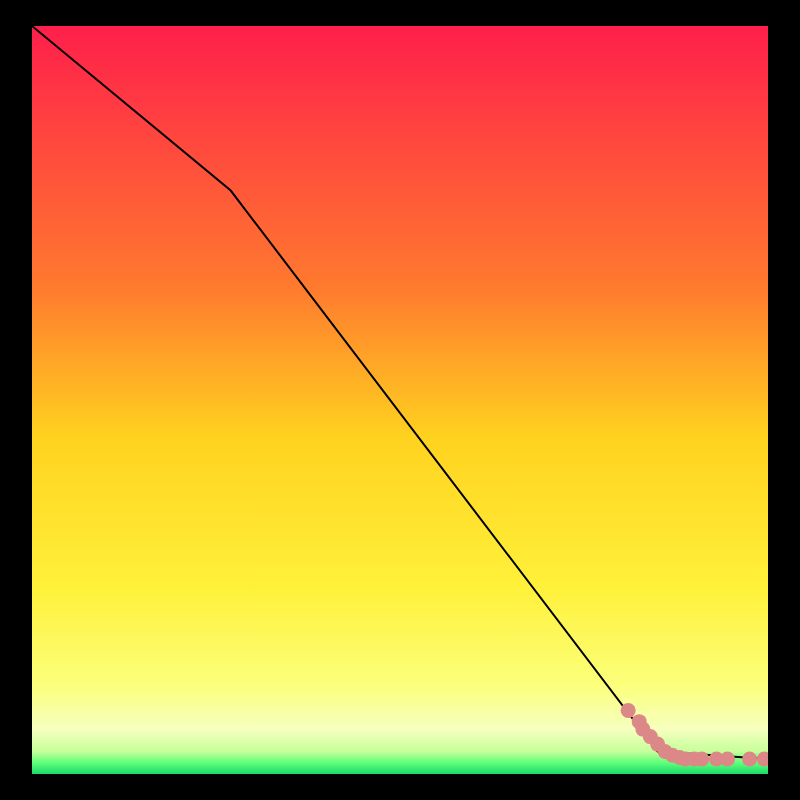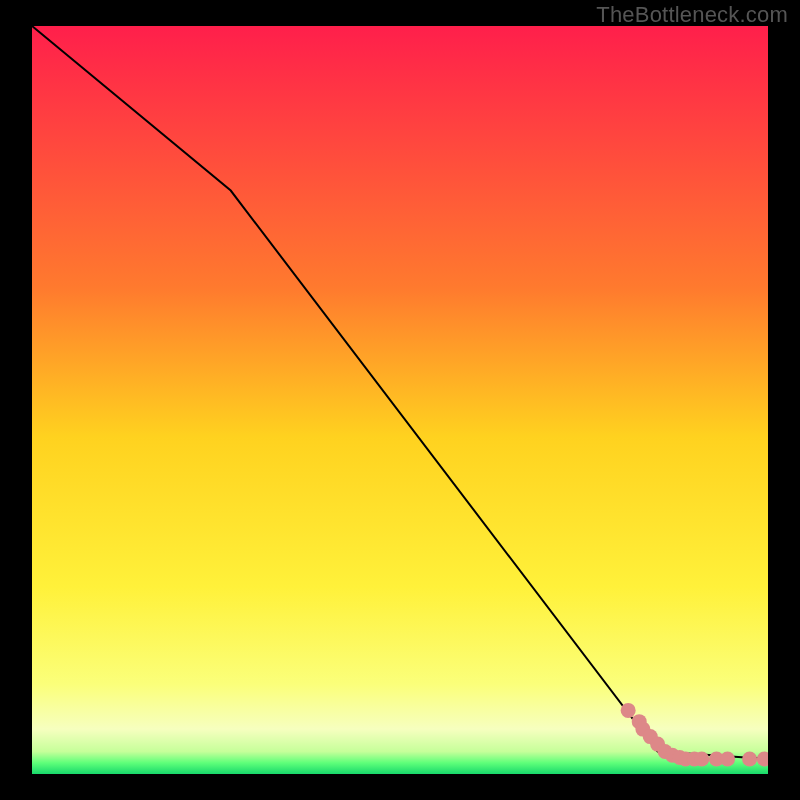--- a/index.html
+++ b/index.html
@@ -37,21 +37,20 @@
   .chart-area svg {
     display: block;
     width: 100%;
     height: 100%;
   }
 </style>
 </head>
 <body>
 
 <div class="frame">
-  <div class="watermark">TheBottleneck.com</div>
 
   <div class="chart-area">
     <svg viewBox="0 0 736 748" preserveAspectRatio="none">
       <defs>
         <linearGradient id="bg-grad" x1="0" y1="0" x2="0" y2="1">
             <stop offset="0.00%" stop-color="#ff1f4b"></stop>
             <stop offset="35.00%" stop-color="#ff7a2e"></stop>
             <stop offset="55.00%" stop-color="#ffd21f"></stop>
             <stop offset="75.00%" stop-color="#fff13a"></stop>
             <stop offset="88.00%" stop-color="#fbff7a"></stop>

